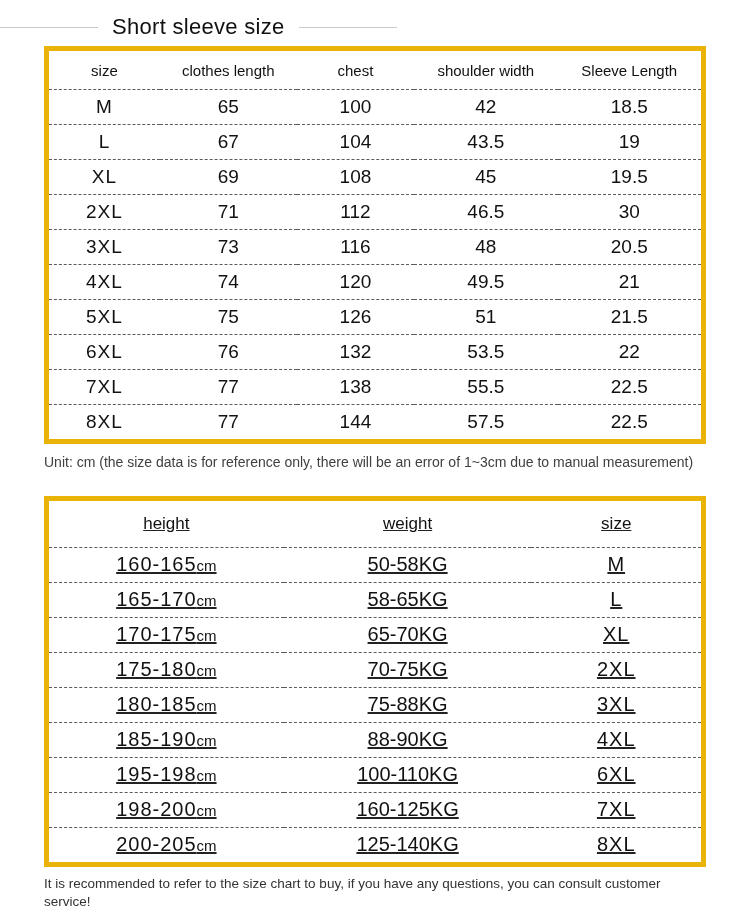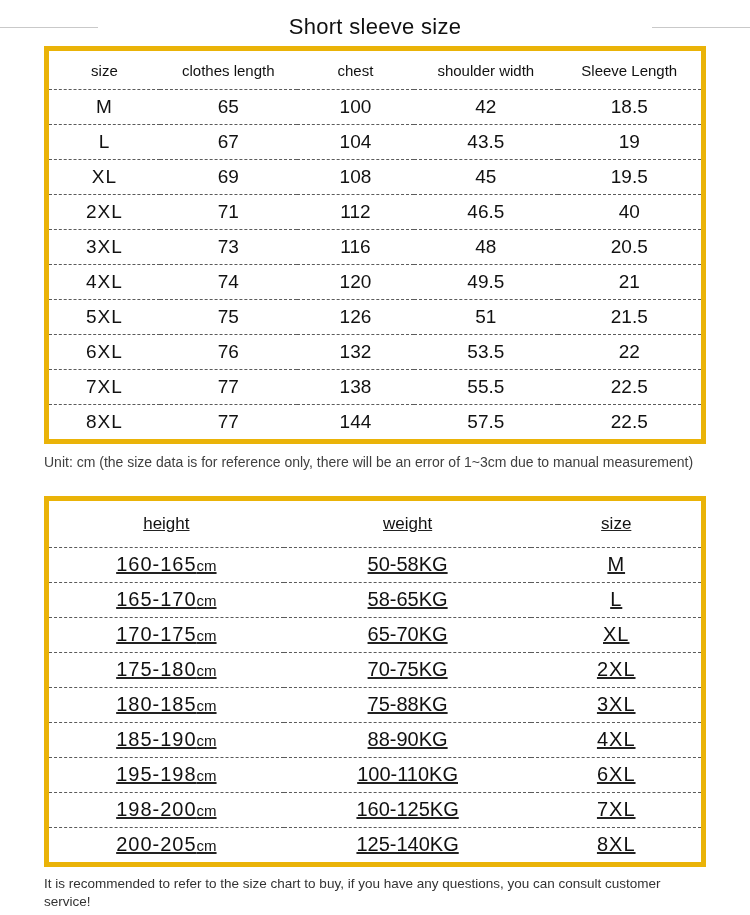--- a/index.html
+++ b/index.html
@@ -19,21 +19,21 @@
     position: relative;
     width: 750px;
     height: 915px;
     box-sizing: border-box;
   }
 
   
   .title-row {
     display: flex;
     align-items: center;
-    justify-content: space-between;
+    justify-content: flex-start;
     padding-top: 14px;
     padding-bottom: 6px;
     gap: 14px;
   }
   .title-rule {
     width: 98px;
     height: 1px;
     background: #c9c9c9;
   }
   .title-text {
@@ -186,21 +186,21 @@
           <td>69</td>
           <td>108</td>
           <td>45</td>
           <td>19.5</td>
         </tr>
         <tr class="data">
           <td class="sizecell">2XL</td>
           <td>71</td>
           <td>112</td>
           <td>46.5</td>
-          <td>40</td>
+          <td>30</td>
         </tr>
         <tr class="data">
           <td class="sizecell">3XL</td>
           <td>73</td>
           <td>116</td>
           <td>48</td>
           <td>20.5</td>
         </tr>
         <tr class="data">
           <td class="sizecell">4XL</td>

